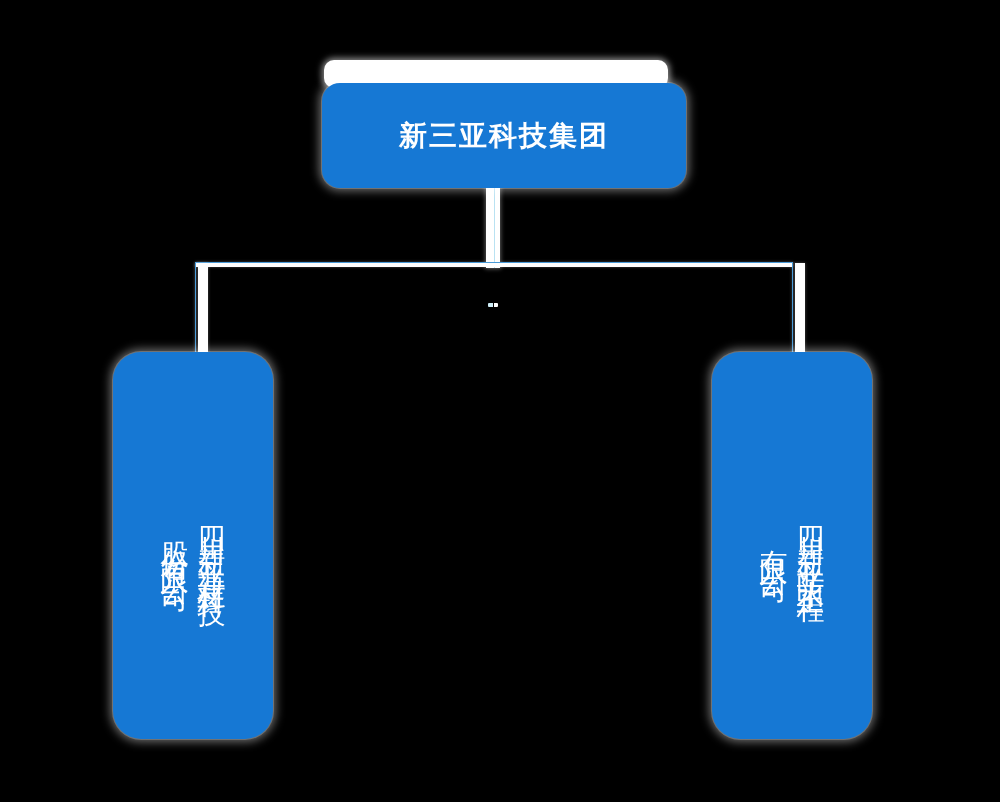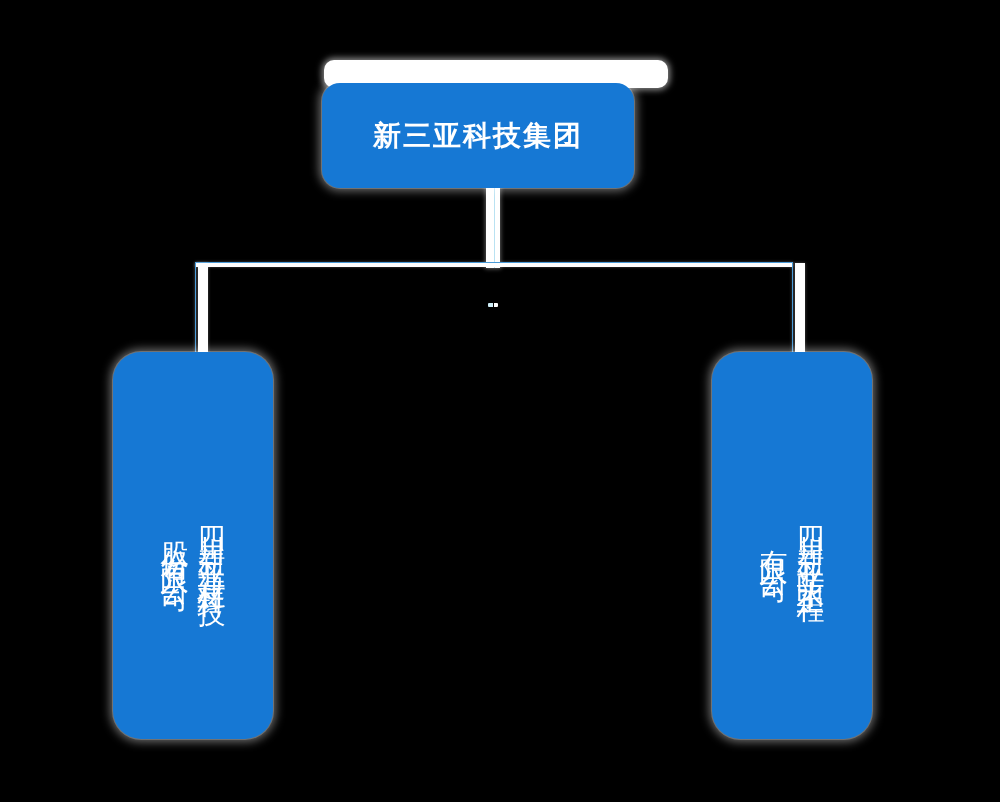--- a/index.html
+++ b/index.html
@@ -53,21 +53,21 @@
     position:absolute;left:488px;top:303px;width:10px;height:4px;z-index:3;
     background:linear-gradient(to right,#cfeef8 0 5px,rgba(0,0,0,0) 5px 6px,#ffffff 6px 10px);
     border-radius:1px;
   }
   
   .node{
     position:absolute;z-index:2;background:var(--node-fill);color:var(--node-text);
     box-shadow:0 0 0 1px rgba(255,255,255,0.22), 0 0 10px 3px rgba(255,255,255,0.42);
   }
   .root-node{
-    left:322px;top:83px;width:312px;height:105px;border-radius:18px;
+    left:322px;top:83px;width:364px;height:105px;border-radius:18px;
     display:flex;align-items:center;justify-content:center;
   }
   .root-node .node-title{
     font-size:28px;font-weight:bold;letter-spacing:2px;white-space:nowrap;
   }
   .child-node{
     top:352px;width:160px;height:387px;border-radius:28px;
     display:flex;align-items:stretch;justify-content:center;
   }
   .child-left{left:113px;}

